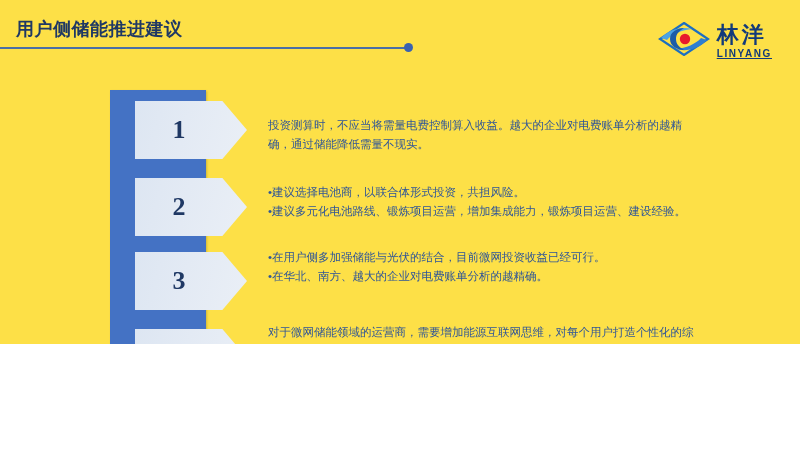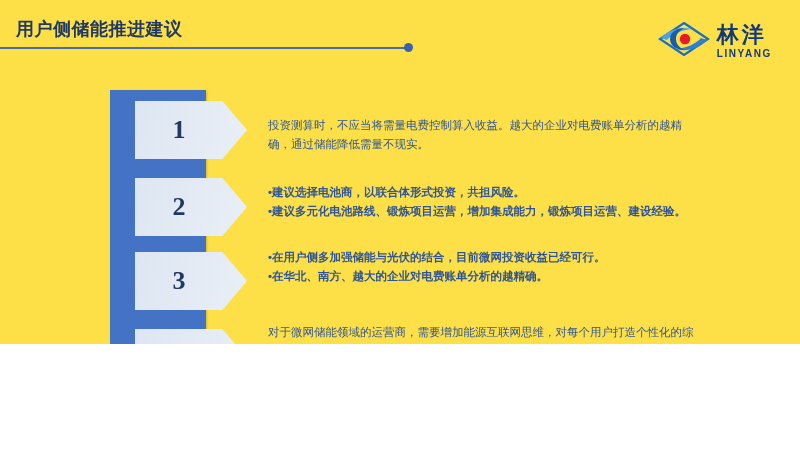--- a/index.html
+++ b/index.html
@@ -71,20 +71,21 @@
     font-weight: bold;
     color: #123a7a;
     letter-spacing: 3px;
   }
   #logo-en {
     font-size: 10px;
     font-weight: bold;
     color: #123a7a;
     letter-spacing: 1.6px;
     margin-top: 3px;
+    text-decoration: underline;
   }
 
   
   #spine {
     position: absolute;
     left: 110px;
     top: 90px;
     width: 96px;
     height: 299px;
     background: #4472c4;
@@ -128,21 +129,21 @@
   
   .body-block {
     position: absolute;
     left: 268px;
     width: 432px;
     font-size: 11.5px;
     line-height: 1.62;
     color: #2f5597;
   }
   .body-line { display: block; }
-  .body-line.bulleted { text-indent: -7px; padding-left: 7px; font-weight: bold; }
+  .body-line.bulleted { text-indent: -7px; padding-left: 7px; }
 
   #text-1 { top: 116px; }
   #text-2 { top: 183px; }
   #text-3 { top: 248px; }
   #text-4 { top: 323px; }
 
   
   #footer-bar {
     position: absolute;
     left: 0;

